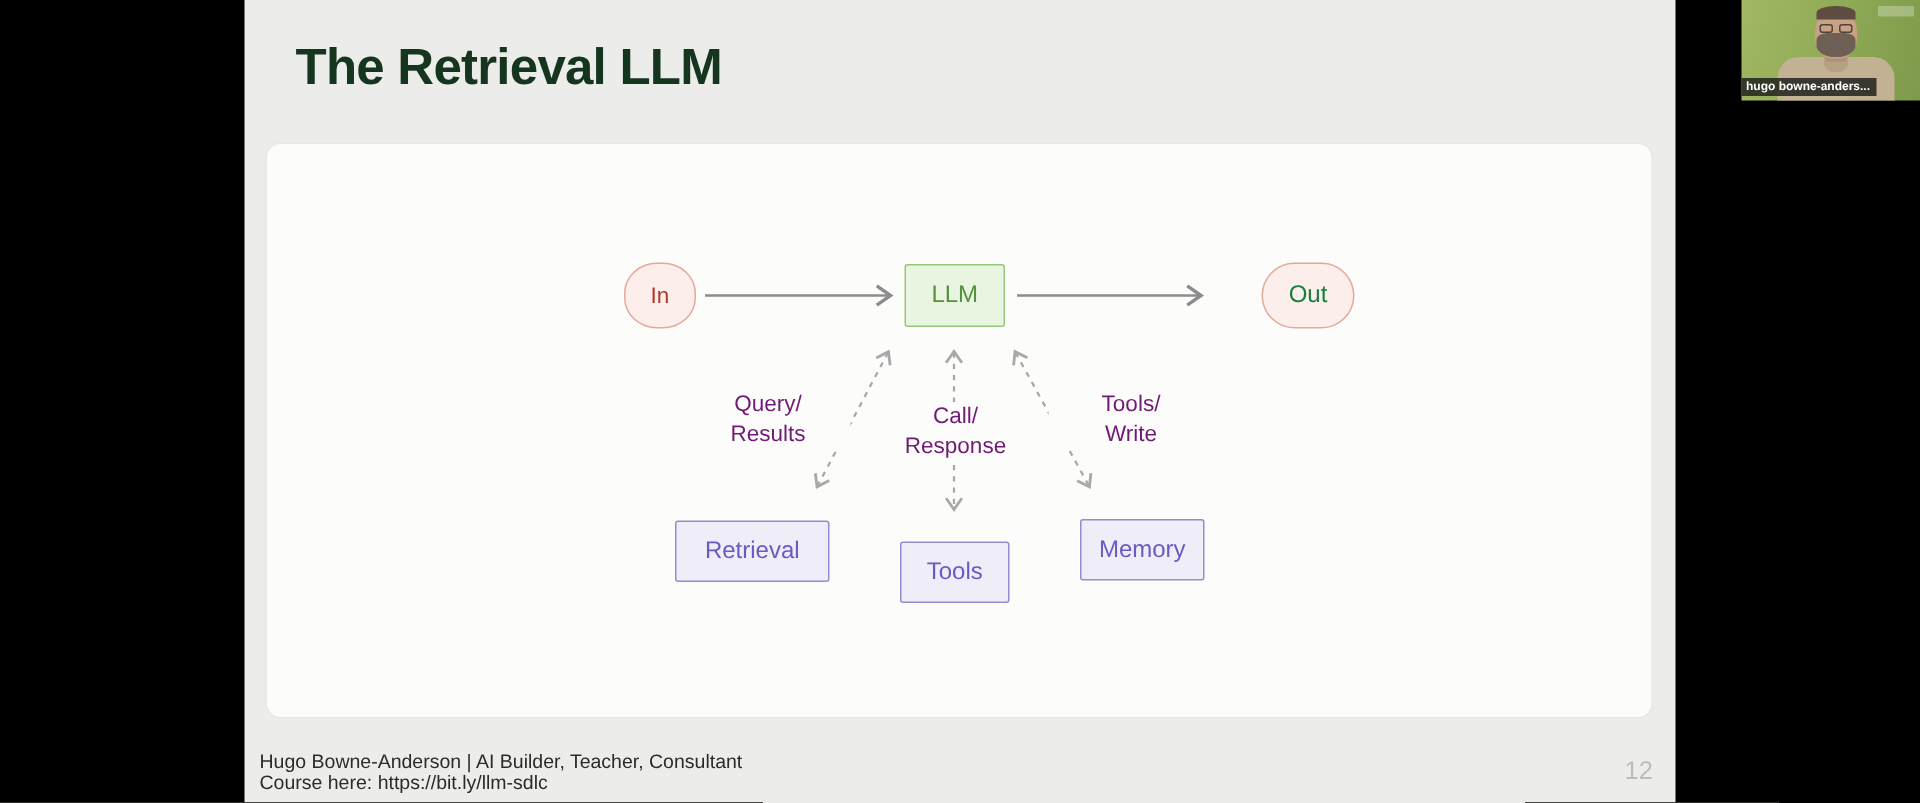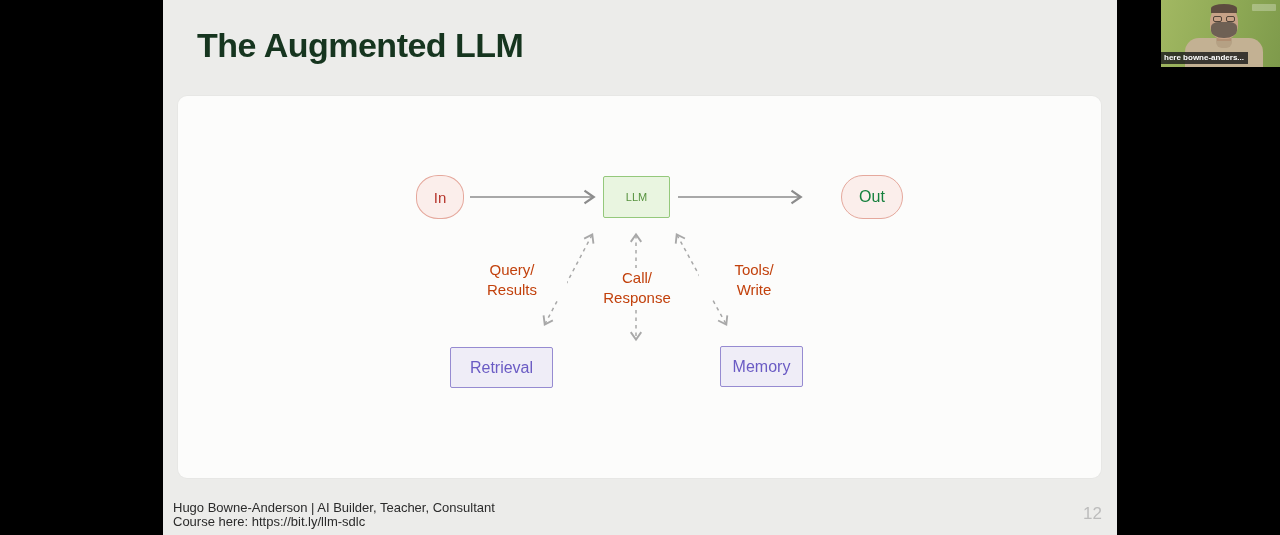--- a/index.html
+++ b/index.html
@@ -13,32 +13,32 @@
   .card{position:absolute;left:15px;top:96px;width:923px;height:382px;background:#fcfcfb;
         border-radius:9px;box-shadow:0 0 0 1px rgba(0,0,0,0.02);}
   .card svg{position:absolute;left:0;top:0;}
 
   
   .node{position:absolute;display:flex;align-items:center;justify-content:center;
         box-sizing:border-box;font-weight:400;font-size:15px;}
   .node-in{left:238px;top:79px;width:48px;height:44px;border-radius:46%;
            background:#fbeeeb;border:1.5px solid #e5a89c;color:#b6352b;}
   .node-llm{left:425px;top:80px;width:67px;height:42px;border-radius:2px;
-            background:#e9f5e0;border:1.5px solid #94c87b;color:#56923e;font-size:11px;}
+            background:#e9f5e0;border:1.5px solid #94c87b;color:#56923e;font-size:16px;}
   .node-out{left:663px;top:79px;width:62px;height:44px;border-radius:22px;
             background:#fbeeeb;border:1.5px solid #e5a89c;color:#15803d;font-size:16px;}
   .node-box{background:#efedf7;border:1.5px solid #968bd1;color:#6a5bc4;
             border-radius:2px;font-size:16px;}
   .node-retrieval{left:272px;top:251px;width:103px;height:41px;}
   .node-tools{left:422px;top:265px;width:73px;height:41px;}
   .node-memory{left:542px;top:250px;width:83px;height:41px;}
 
   
   .edge-label{position:absolute;width:110px;text-align:center;font-size:15px;
-              line-height:20px;color:#c2410c;background:#fcfcfb;}
+              line-height:20px;color:#701a75;background:#fcfcfb;}
   .lbl-query{left:279px;top:164px;}
   .lbl-call{left:404px;top:172px;}
   .lbl-read{left:521px;top:164px;}
 
   
   .footer{position:absolute;left:10px;top:501px;font-size:13px;line-height:14px;color:#2b2b2b;}
   .page-number{position:absolute;left:920px;top:504px;font-size:17px;color:#bcbcbc;}
 
   
   .webcam{position:absolute;left:1161px;top:0;width:119px;height:67px;overflow:hidden;
@@ -65,21 +65,21 @@
   .cam-badge{position:absolute;right:4px;top:4px;width:24px;height:7px;border-radius:1px;
              background:rgba(255,255,255,0.28);}
 </style>
 </head>
 <body>
 
 <div class="stage">
 
   <div class="slide">
 
-    <div class="slide-title">The Augmented LLM</div>
+    <div class="slide-title">The Retrieval LLM</div>
 
     <div class="card">
 
       <svg width="923" height="382" viewBox="0 0 923 382">
         <defs>
           <marker id="ah-solid" viewBox="-8 -6 10 12" markerWidth="10" markerHeight="10" refX="-0.5" refY="0" orient="auto-start-reverse">
             <path d="M-6.5,-4.5 L0,0 L-6.5,4.5" fill="none" stroke="#8c8c8c" stroke-width="1.6"></path>
           </marker>
           <marker id="ah-dash" viewBox="-8 -6 10 12" markerWidth="10" markerHeight="10" refX="-0.5" refY="0" orient="auto-start-reverse">
             <path d="M-6,-4.2 L0,0 L-6,4.2" fill="none" stroke="#a8a8a8" stroke-width="1.5"></path>
@@ -108,20 +108,21 @@
       <div class="edge-label lbl-call">
         <div>Call/</div>
         <div>Response</div>
       </div>
       <div class="edge-label lbl-read">
         <div>Tools/</div>
         <div>Write</div>
       </div>
 
       <div class="node node-box node-retrieval">Retrieval</div>
+      <div class="node node-box node-tools">Tools</div>
       <div class="node node-box node-memory">Memory</div>
     </div>
 
     <div class="footer">
       <div>Hugo Bowne-Anderson | AI Builder, Teacher, Consultant</div>
       <div>Course here: https://bit.ly/llm-sdlc</div>
     </div>
 
     <div class="page-number">12</div>
   </div>
@@ -130,16 +131,16 @@
     <div class="person">
       <div class="torso"></div>
       <div class="collar"></div>
       <div class="neck"></div>
       <div class="head"></div>
       <div class="hair"></div>
       <div class="glasses"></div>
       <div class="beard"></div>
     </div>
     <div class="cam-badge"></div>
-    <div class="name-tag">here bowne-anders...</div>
+    <div class="name-tag">hugo bowne-anders...</div>
   </div>
 
 </div>
 
 </body></html>

